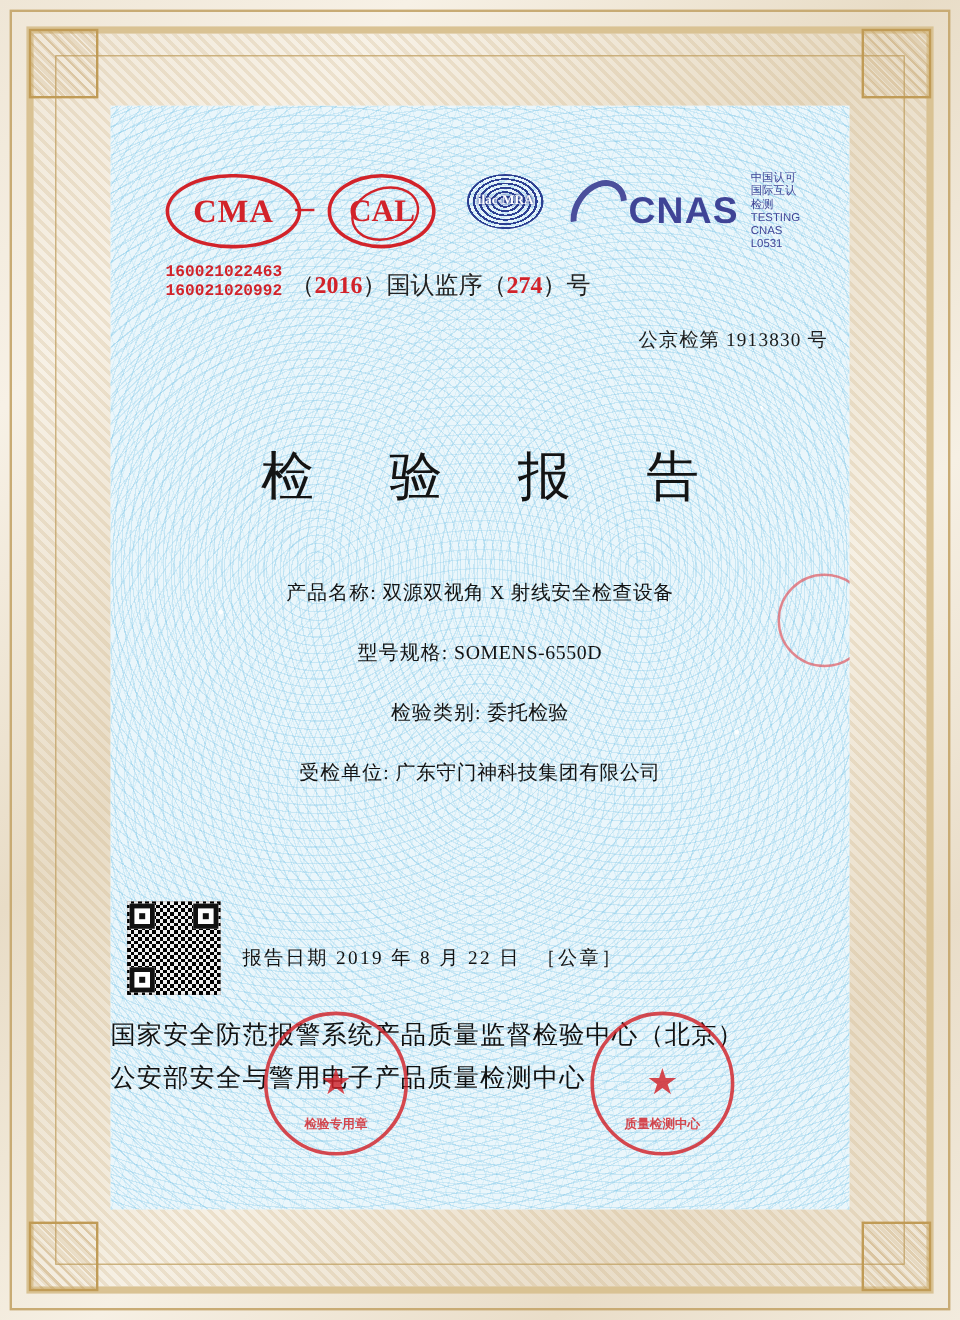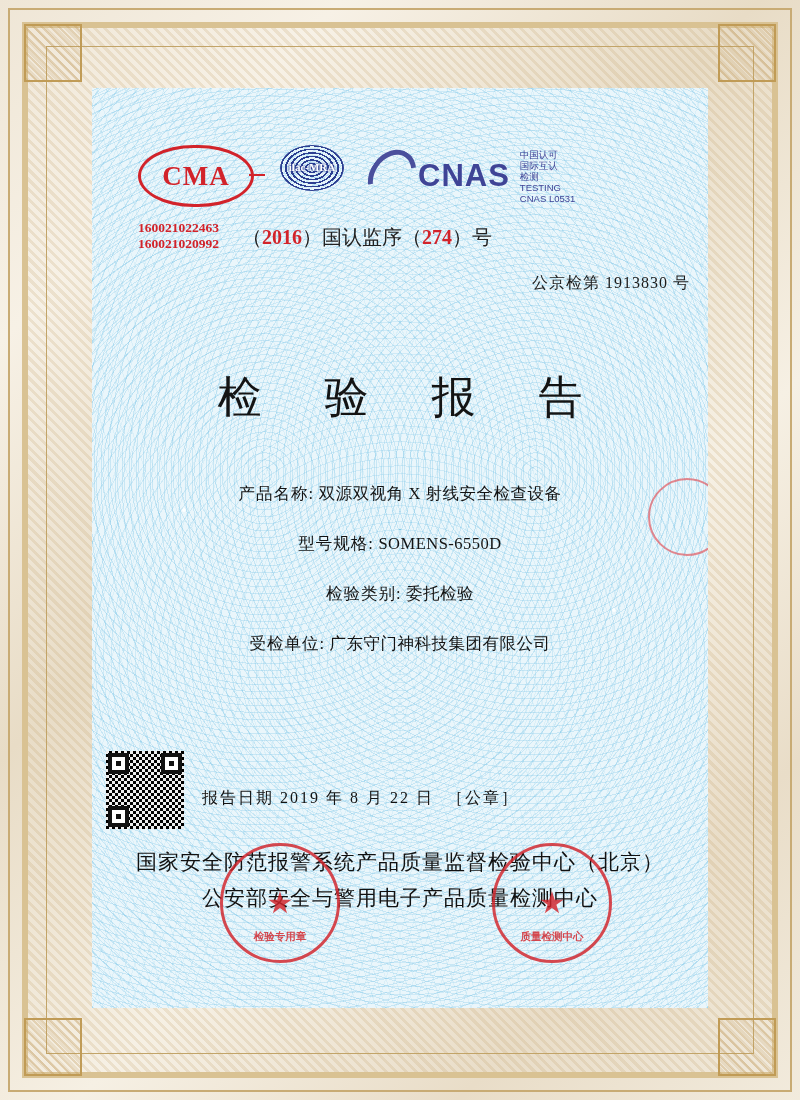--- a/index.html
+++ b/index.html
@@ -182,21 +182,21 @@
     color: #3f4496;
     margin-left: 6px;
     white-space: pre-line;
   }
 
   
   .acc-nums {
     position: absolute;
     left: 46px; top: 132px;
     color: #d2232a;
-    font-family: Liberation Serif, serif;
+    font-family: Liberation Mono, monospace;
     font-weight: bold;
     font-size: 13.5px;
     line-height: 16px;
   }
   .acc-right {
     position: absolute;
     left: 150px; top: 136px;
     color: #222;
     font-size: 20px;
     font-family: "Liberation Serif", serif;
@@ -272,21 +272,20 @@
     background:#111;
   }
   .qr .fp.a { left: 2px; top: 2px; }
   .qr .fp.b { right: 2px; top: 2px; }
   .qr .fp.c { left: 2px; bottom: 2px; }
 
   
   .inst {
     position: absolute;
     left: 0; right: 0; top: 760px;
-    text-align: center;
     color: #111;
   }
   .inst .l1 { font-size: 21px; letter-spacing: 1px; }
   .inst .l2 { font-size: 21px; letter-spacing: 1px; margin-top: 8px; }
 
   
   .seal {
     position: absolute;
     border: 3px solid #d2232a;
     border-radius: 50%;
@@ -354,20 +353,21 @@
     <div class="faint-dot" style="left:140px;top:110px;"></div>
     <div class="faint-dot" style="left:480px;top:90px;"></div>
     <div class="faint-dot" style="left:540px;top:250px;"></div>
     <div class="faint-dot" style="left:90px;top:420px;"></div>
     <div class="faint-dot" style="left:520px;top:520px;"></div>
 
     <div class="content">
 
       <div class="logos">
         <div class="cma">CMA</div>
+        <div class="cal">CAL</div>
         <div class="ilac">
           <div class="rings"></div>
           <div class="txt">ilac-MRA</div>
         </div>
         <div class="cnas">
           <div class="swoosh"></div>
           <div class="word">CNAS</div>
           <div class="cnas-txt">中国认可
 国际互认
 检测

